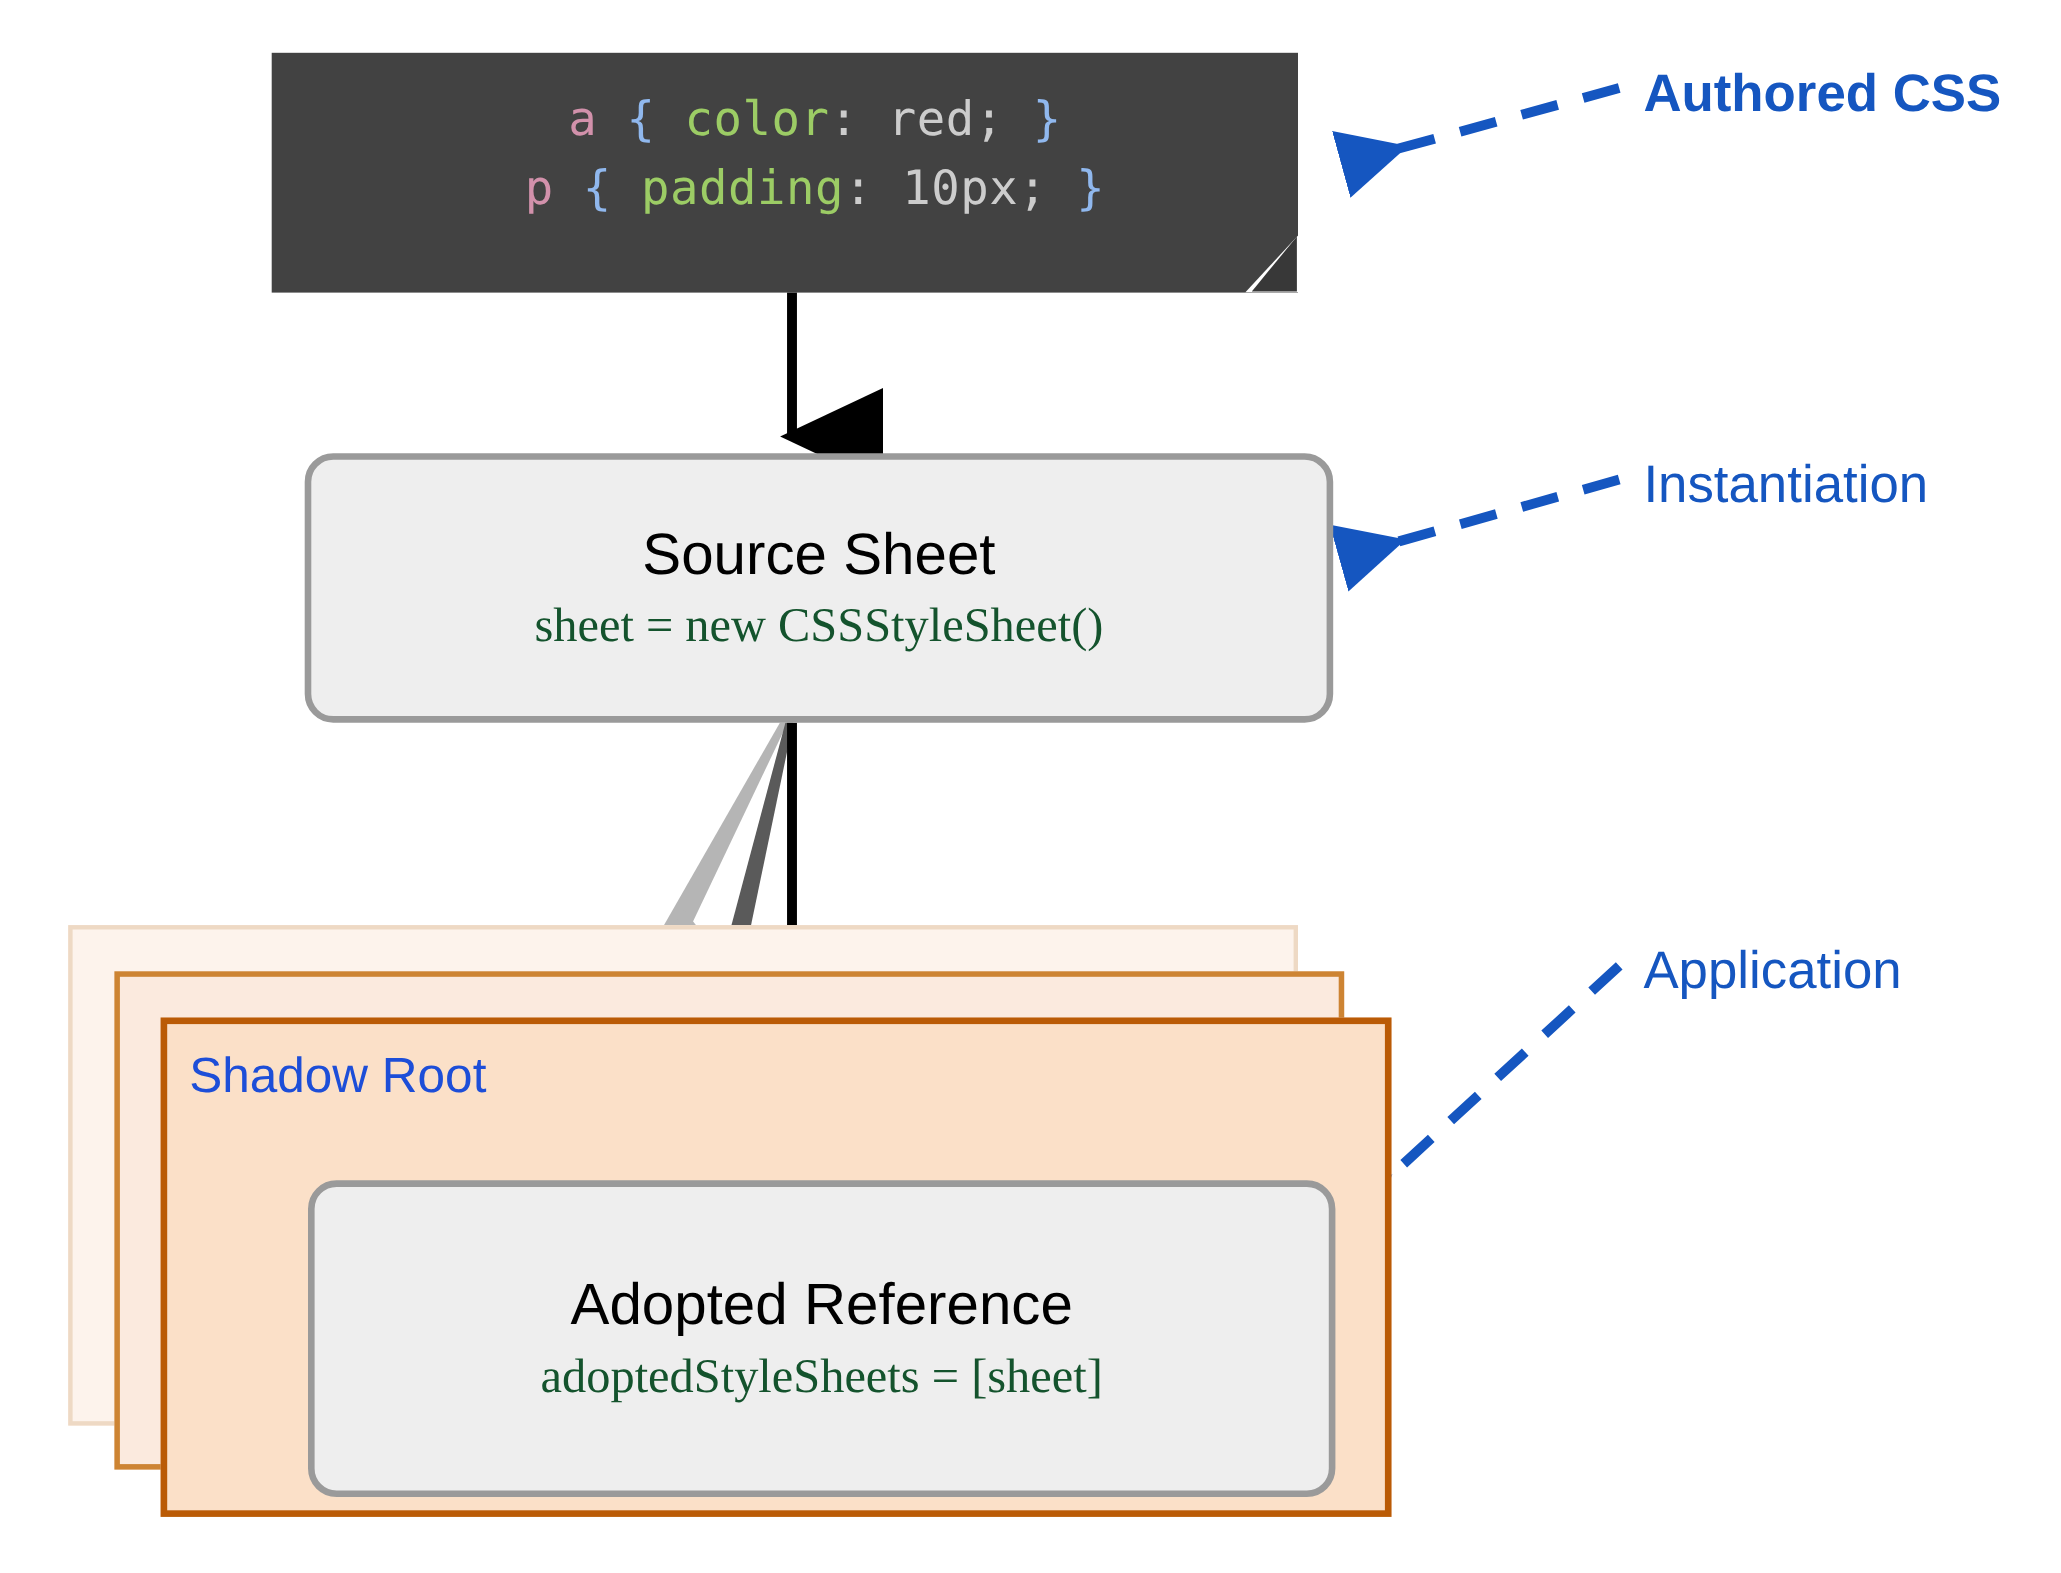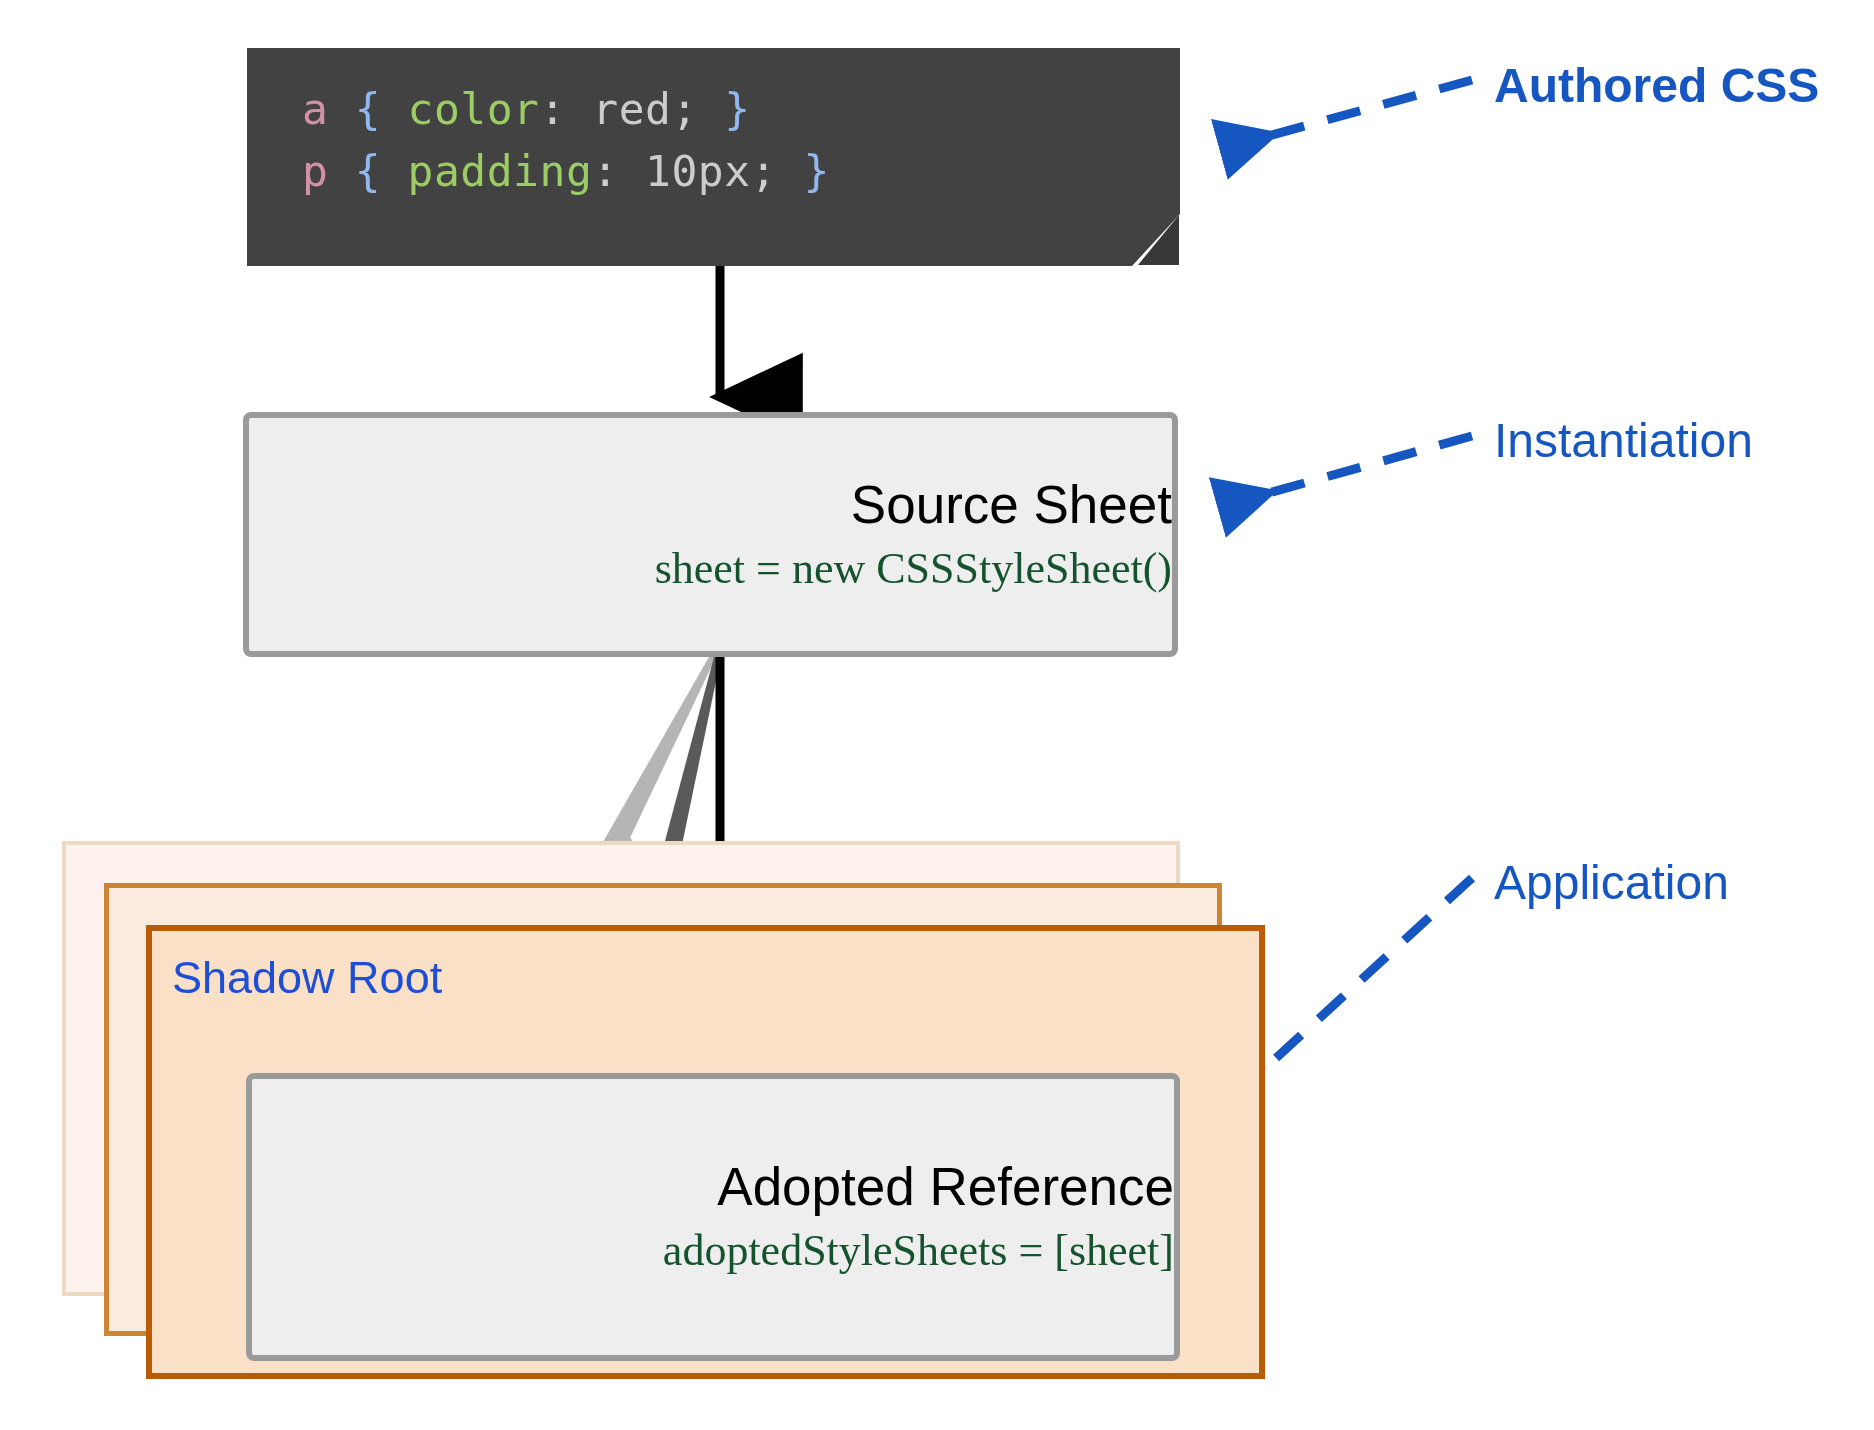--- a/index.html
+++ b/index.html
@@ -27,20 +27,21 @@
 
   
   .code-card {
     position: absolute;
     left: 247px;
     top: 48px;
     width: 933px;
     height: 218px;
     background: #424242;
     z-index: 3;
+    text-align: center;
   }
   .code-card .code-body {
     padding: 30px 0 0 55px;
     font-family: "DejaVu Sans Mono", "Liberation Mono", monospace;
     font-size: 43px;
     line-height: 62px;
     white-space: pre;
     letter-spacing: 0.5px;
   }
   .tok-sel  { color: #d291ab; }
@@ -54,27 +55,28 @@
     bottom: 0;
     width: 48px;
     height: 52px;
   }
 
   
   .proc-box {
     position: absolute;
     background: #eeeeee;
     border: 6px solid #9a9a9a;
-    border-radius: 8px;
+    border-radius: 26px;
     box-sizing: border-box;
     display: flex;
     flex-direction: column;
-    align-items: flex-end;
+    align-items: center;
     justify-content: center;
     z-index: 6;
+    margin-left: 34px;
   }
   .proc-title {
     font-family: "Liberation Sans", sans-serif;
     font-size: 53px;
     color: #000000;
     line-height: 1.15;
     margin-bottom: 8px;
   }
   .proc-code {
     font-family: Liberation Serif, serif;

